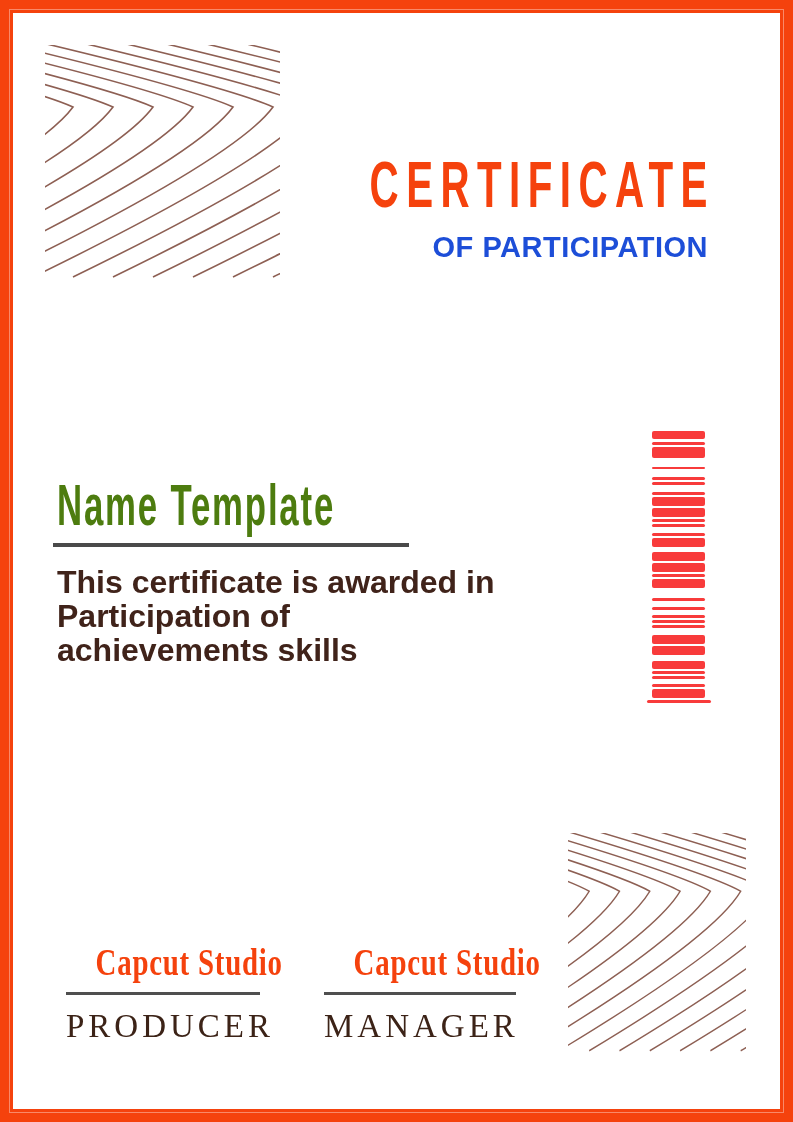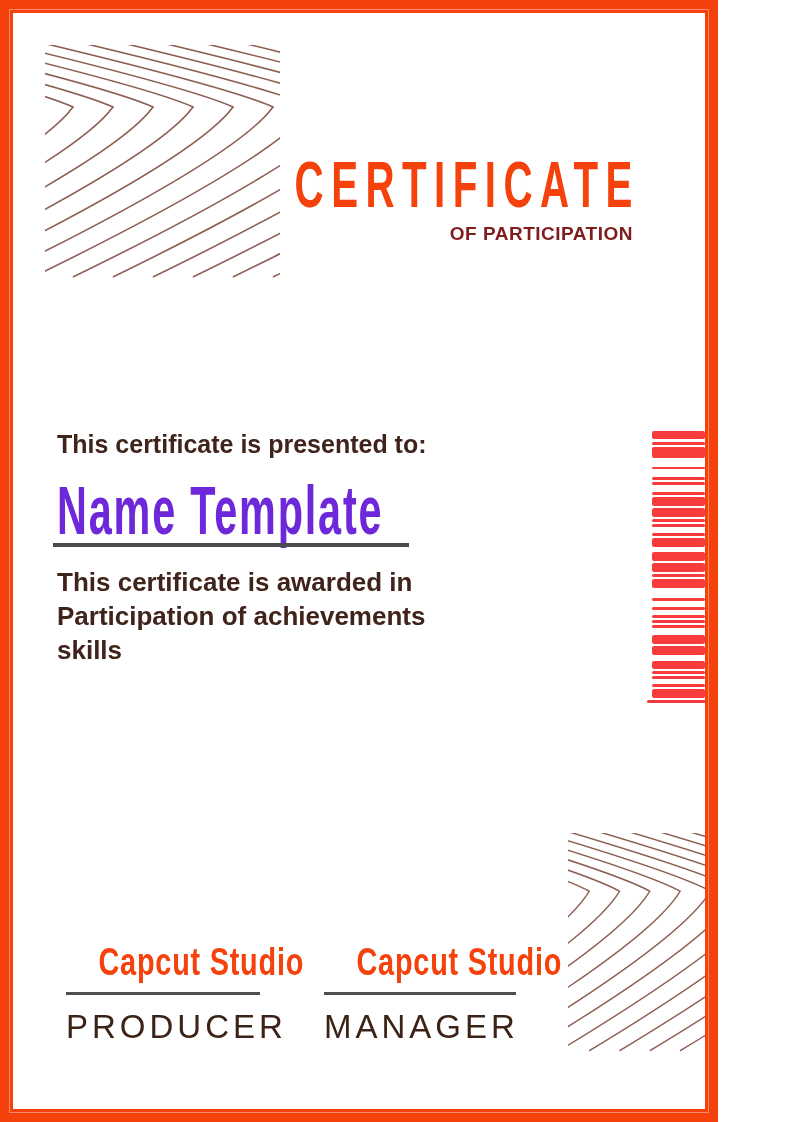--- a/index.html
+++ b/index.html
@@ -1,18 +1,18 @@
 <!DOCTYPE html>
 <html><head>
 <meta charset="utf-8">
 <style>
   html,body{margin:0;padding:0;background:#ffffff;}
   .page{
     position:relative;
-    width:718px;height:1122px;
+    width:793px;height:1122px;
     background:#ffffff;
     overflow:hidden;
     font-family:"Liberation Sans",sans-serif;
   }
 
   
   .frame{
     position:absolute;inset:0;
     border:13px solid #f5420d;
     pointer-events:none;
@@ -35,51 +35,51 @@
 
   
   .title-block{position:absolute;top:152px;right:85px;text-align:right;z-index:2;}
   .cert-title{
     font-size:65px;font-weight:bold;line-height:1.0;
     letter-spacing:12px;color:#f5420d;
     transform:scaleX(.62);transform-origin:100% 50%;
     margin-right:-7px;
   }
   .cert-sub{
-    display:block;margin-top:6px;
-    font-size:19px;font-weight:bold;letter-spacing:.5px;
-    color:#7f1d1d;
+    display:block;margin-top:14px;
+    font-size:29px;font-weight:bold;letter-spacing:.5px;
+    color:#1d4ed8;
   }
 
   
   .presented{
     position:absolute;left:57px;top:430px;
     font-size:25px;font-weight:bold;color:#40231a;z-index:2;
   }
   .name{
     position:absolute;left:57px;top:476px;
-    font-size:69px;font-weight:bold;line-height:1;color:#6d28d9;z-index:2;
+    font-size:58px;font-weight:bold;line-height:1;color:#4d7c0f;z-index:2;
   }
   .name .cond{transform:scaleX(.60);transform-origin:0 50%;letter-spacing:3px;}
   .name-underline{
     position:absolute;left:53px;top:543px;
     width:356px;height:4px;background:#4a4a4a;z-index:2;
   }
   .body-text{
     position:absolute;left:57px;top:565px;width:440px;
-    font-size:26px;font-weight:bold;line-height:34px;color:#40231a;z-index:2;
+    font-size:32px;font-weight:bold;line-height:34px;color:#40231a;z-index:2;
   }
 
   
   .barcode{position:absolute;left:652px;top:431px;width:53px;z-index:2;}
   .barcode .bar{width:100%;border-radius:2px;}
   .barcode .bar-wide{width:64px;margin-left:-5px;}
 
   
-  .sig{position:absolute;text-align:left;z-index:2;}
+  .sig{position:absolute;text-align:left;z-index:2;font-family:Liberation Serif, serif;}
   .sig1{left:66px;top:943px;width:194px;}
   .sig2{left:324px;top:943px;width:192px;}
   .sig-name{font-size:38px;font-weight:bold;line-height:1;color:#f5420d;}
   .sig-name .cond{transform:scaleX(.76);transform-origin:50% 50%;letter-spacing:1px;}
   .sig-line{height:3px;background:#4f4f4f;margin:11px 0 13px;}
   .sig-role{font-size:33px;letter-spacing:4px;color:#3c2317;}
 </style>
 </head>
 <body>
 
@@ -119,21 +119,20 @@
       <path d="M 284 -10 Q 504 42 548 62 Q 510 114 268 232"></path>
     </svg>
 
   <div class="title-block">
     <div>
       <span class="cert-title cond">CERTIFICATE</span>
     </div>
     <span class="cert-sub">OF PARTICIPATION</span>
   </div>
 
-  <div class="presented">This certificate is presented to:</div>
 
   <div class="name">
     <span class="cond">Name Template</span>
   </div>
   <div class="name-underline"></div>
 
   <div class="body-text">
     <div>This certificate is awarded in</div>
     <div>Participation of achievements skills</div>
   </div>

